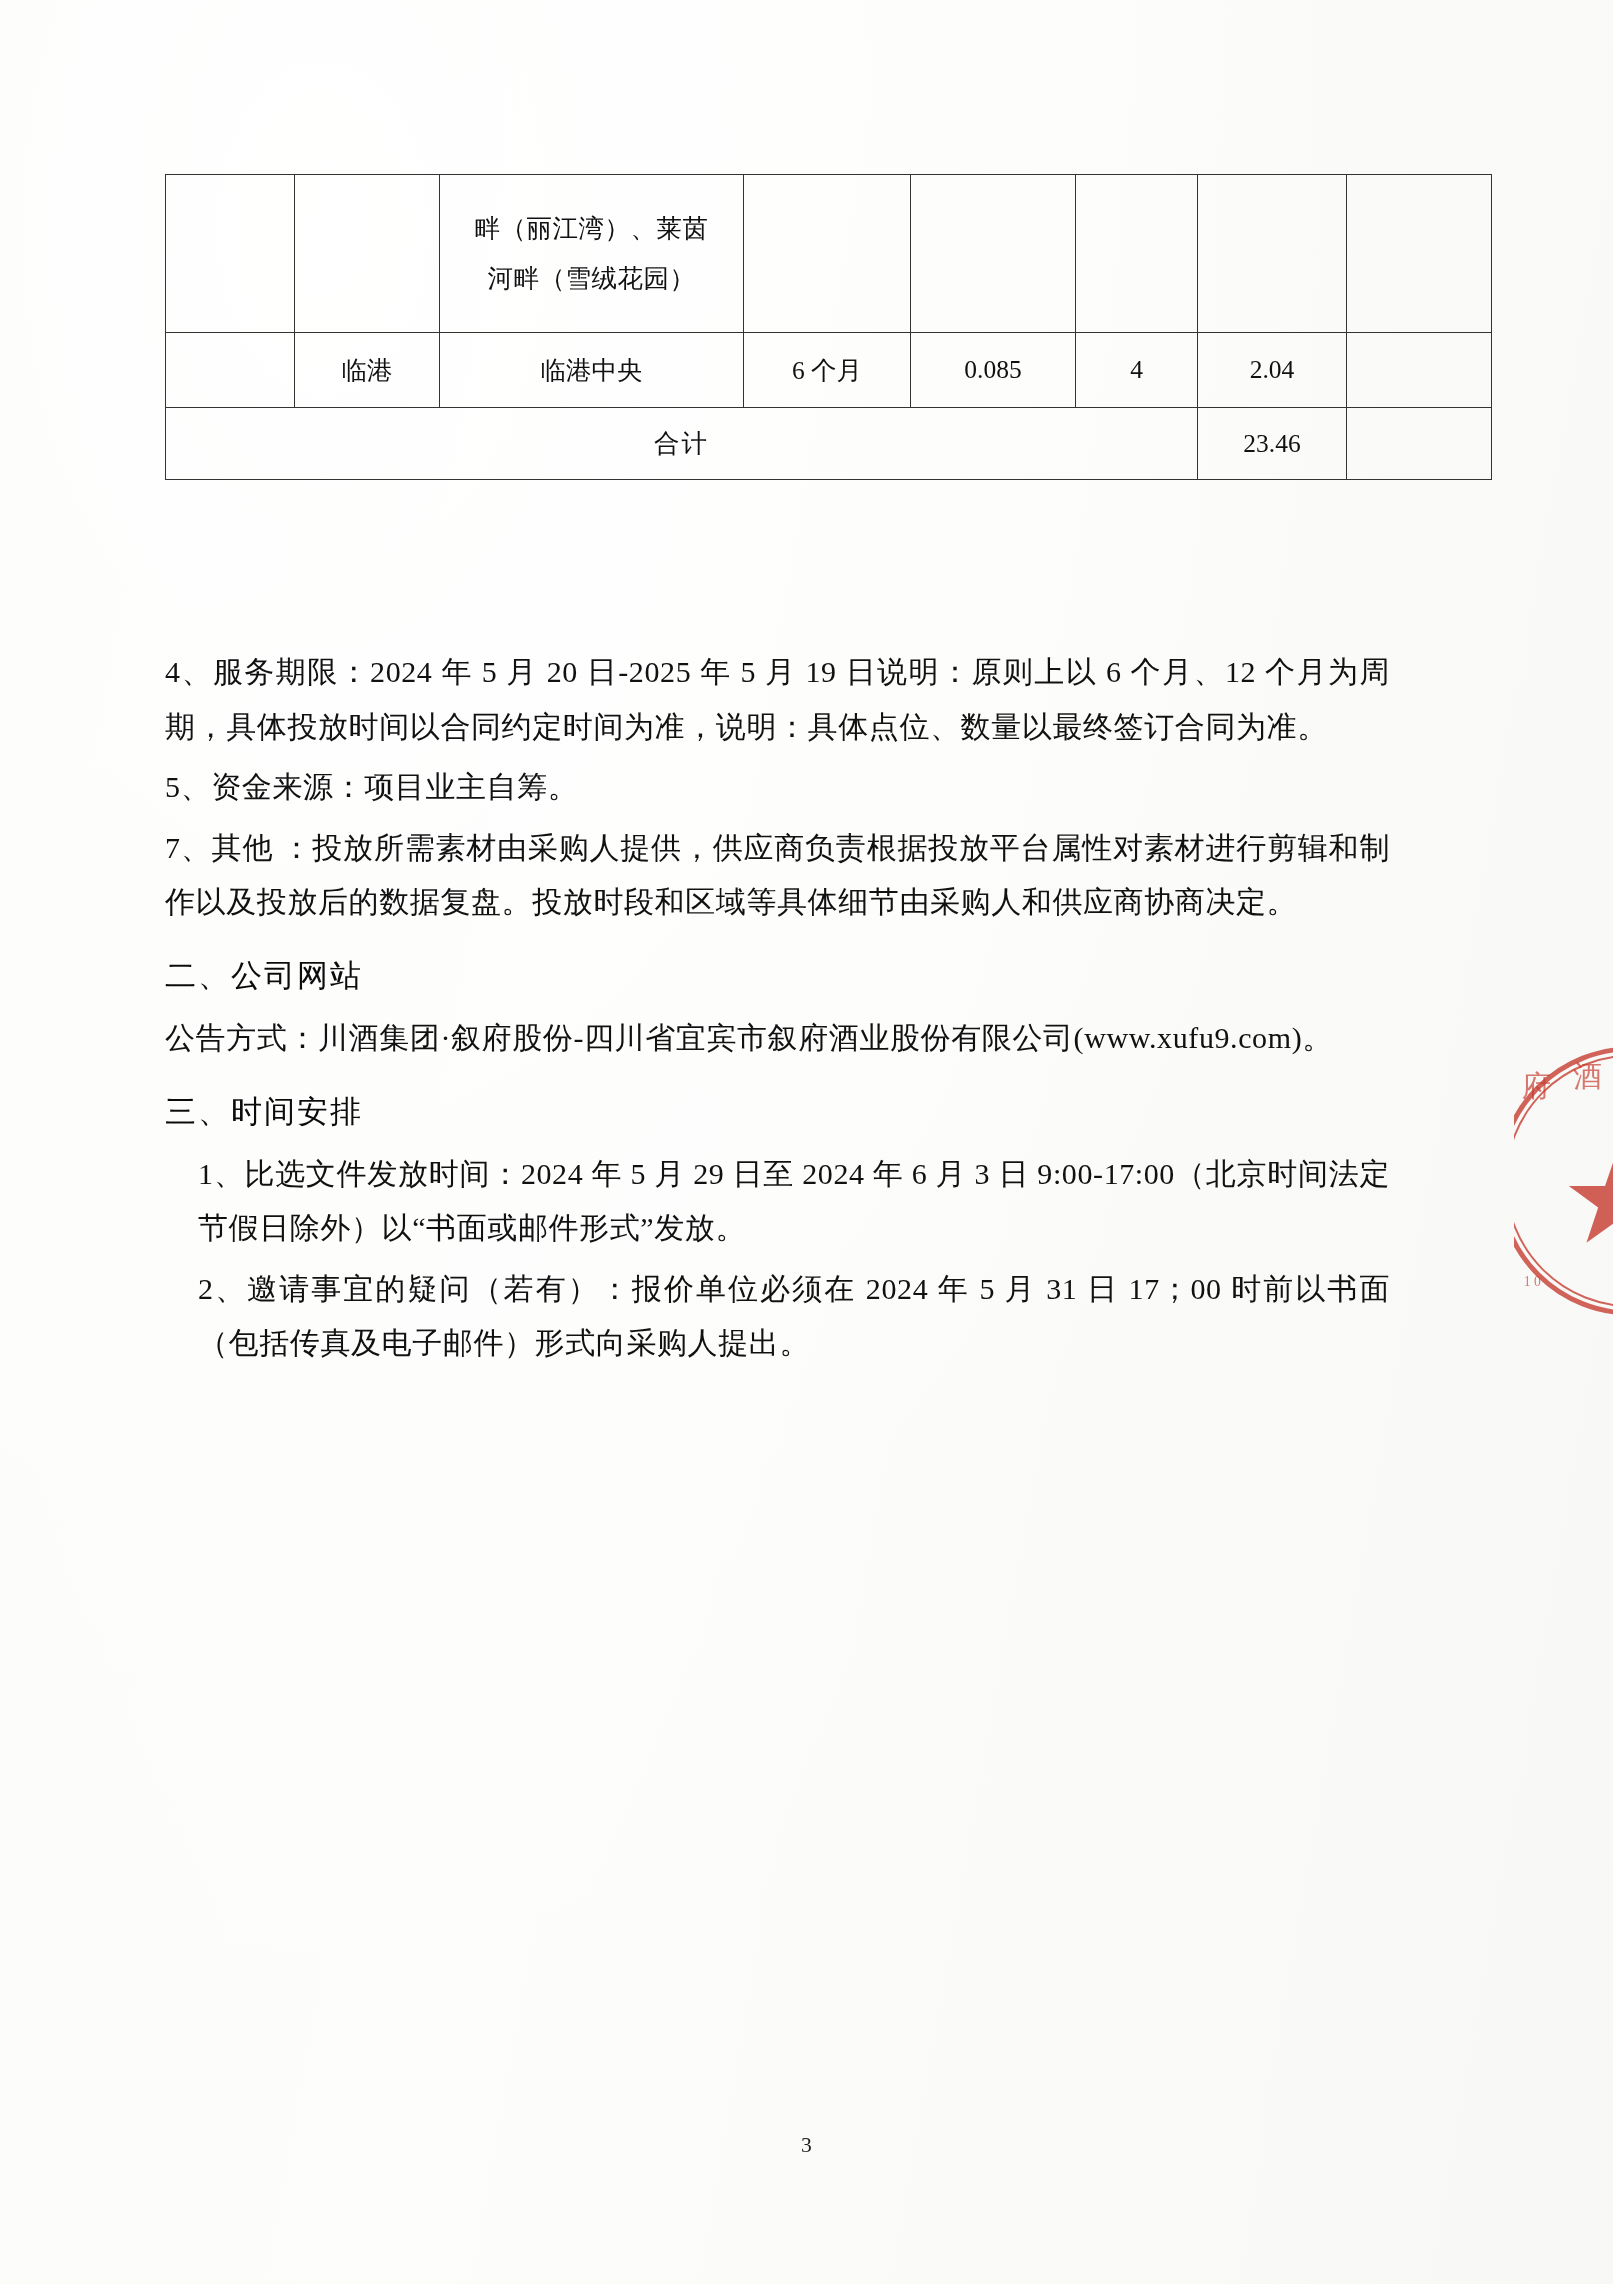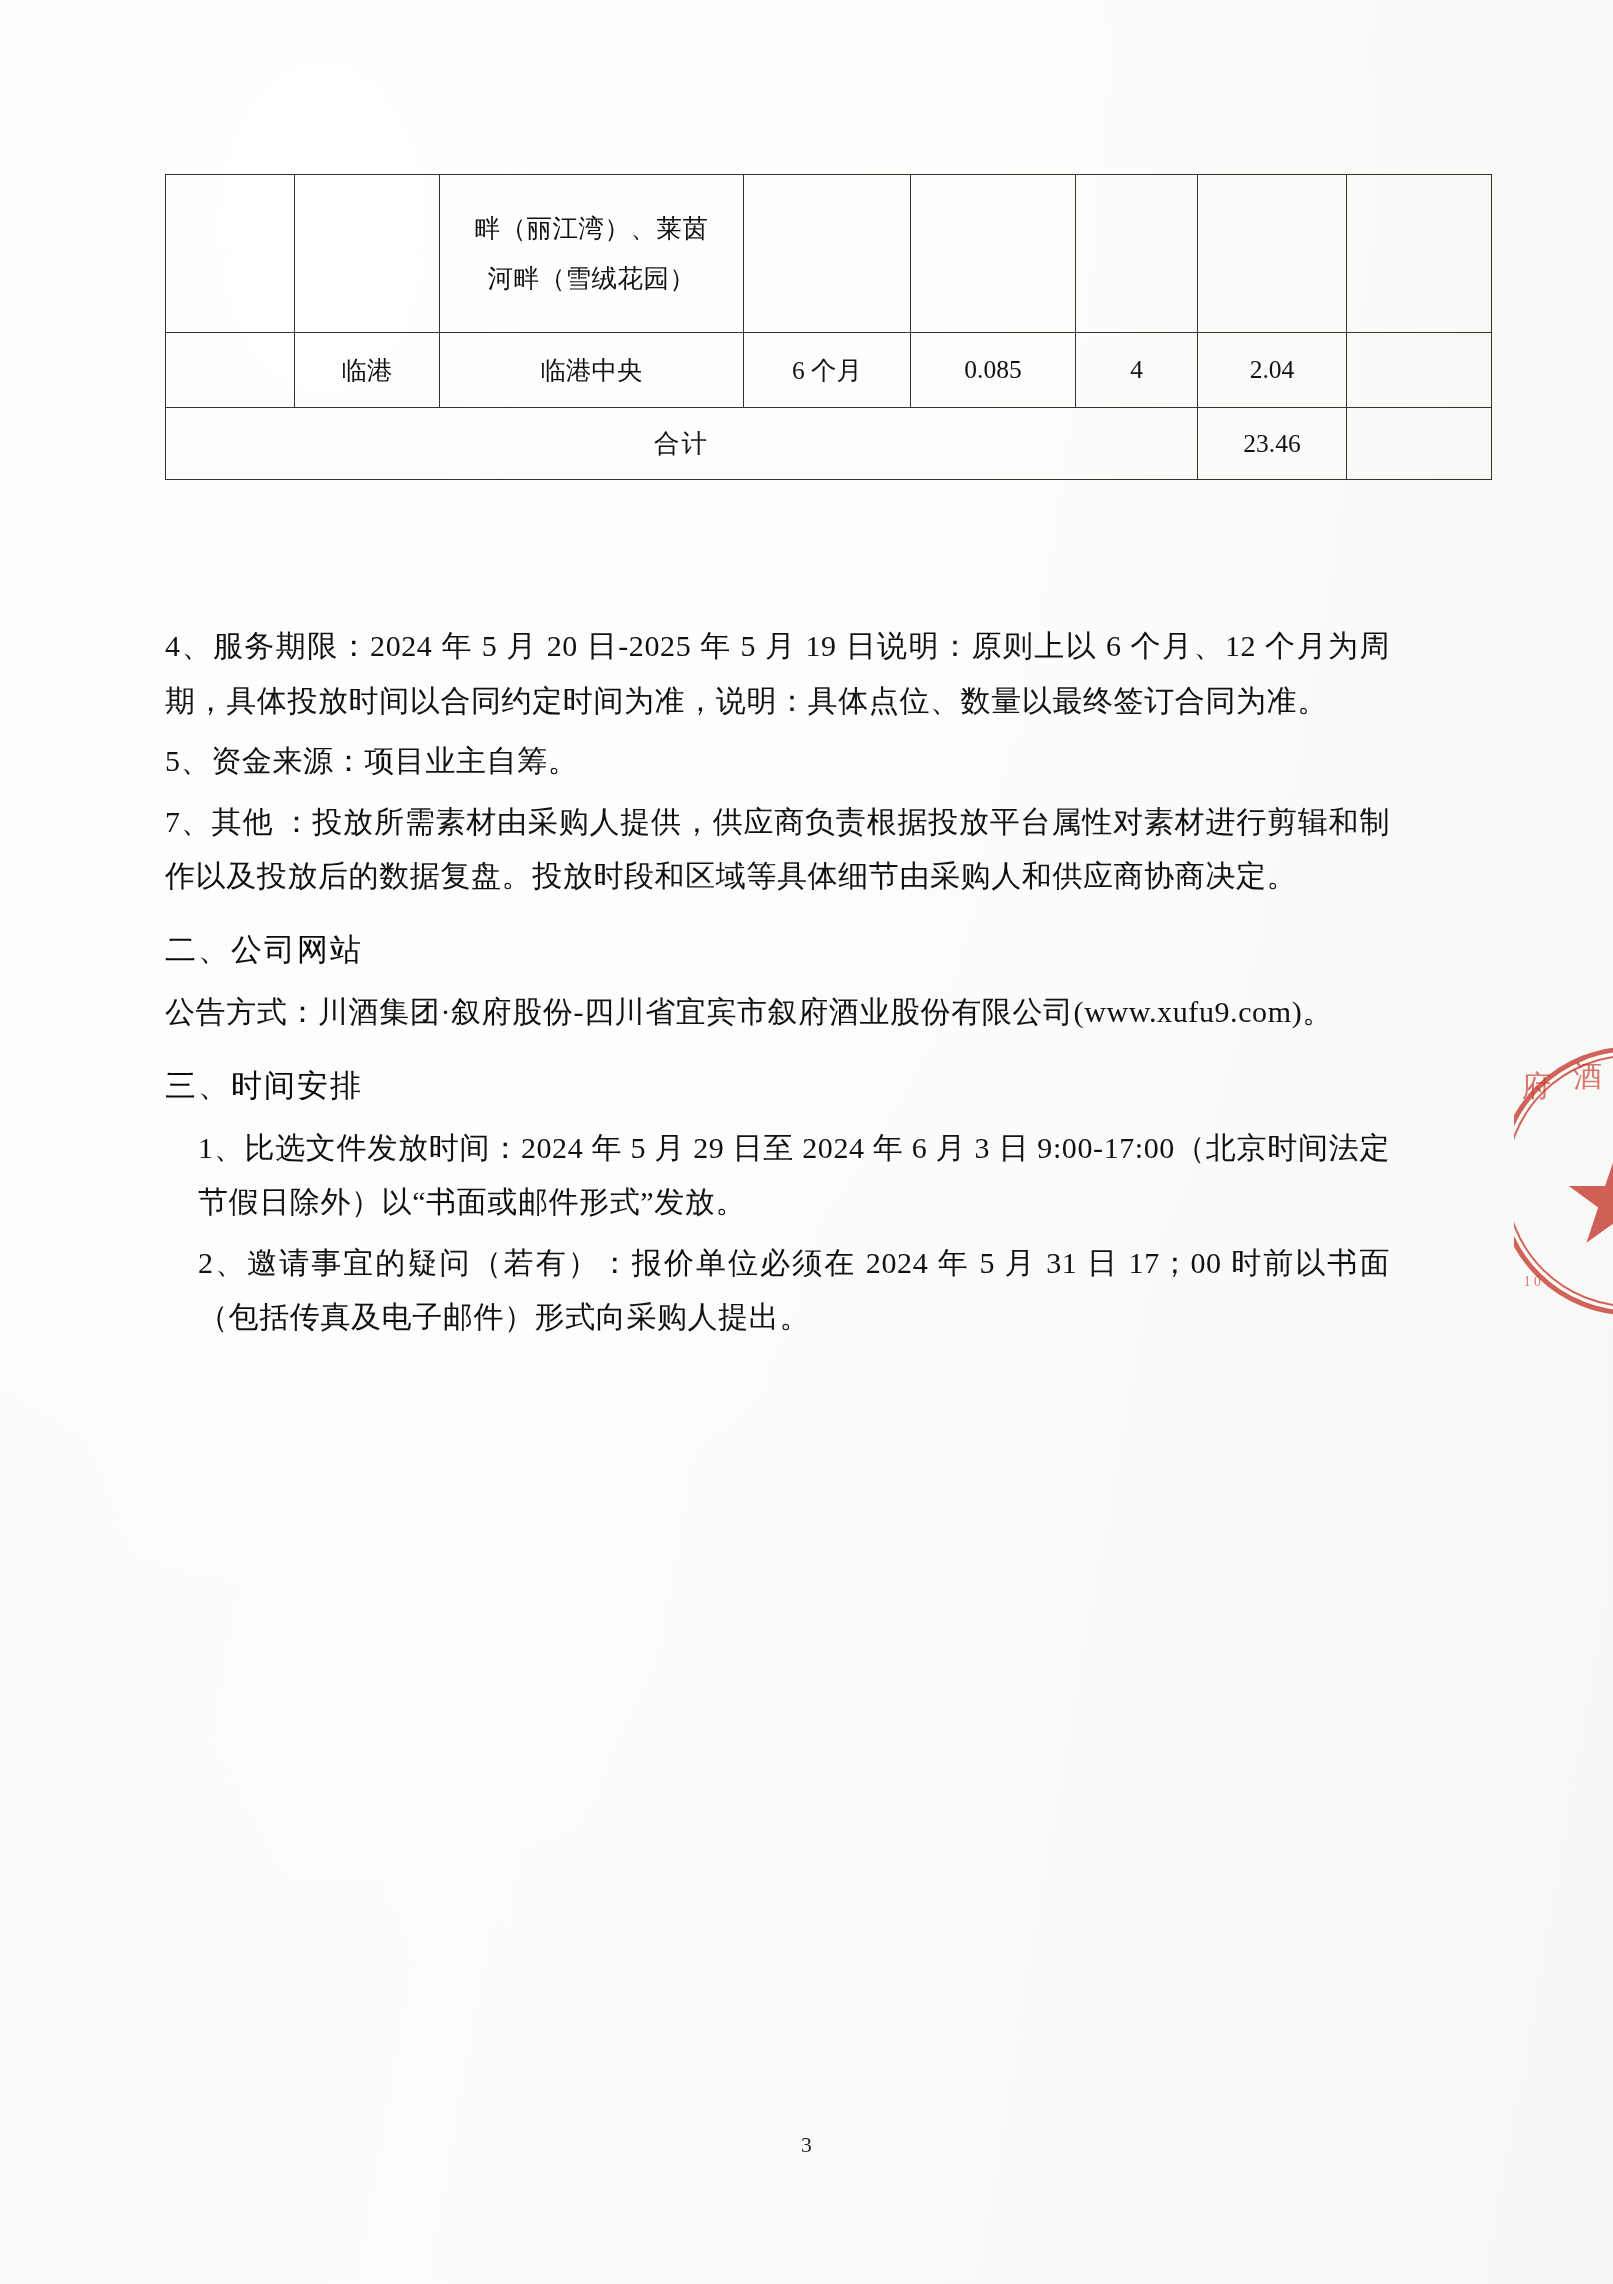--- a/index.html
+++ b/index.html
@@ -80,21 +80,21 @@
   }
   td.num {
     font-family: "Liberation Serif", "DejaVu Serif", serif;
     font-size: 26.5px;
   }
 
   
   .body-text {
     position: absolute;
     left: 165px;
-    top: 619px;
+    top: 645px;
     width: 1225px;
   }
   p.para {
     margin: 0 0 5.9px 0;
     font-size: 30px;
     line-height: 1.82;
     color: #111;
     letter-spacing: 0.6px;
     text-align: justify;
   }

